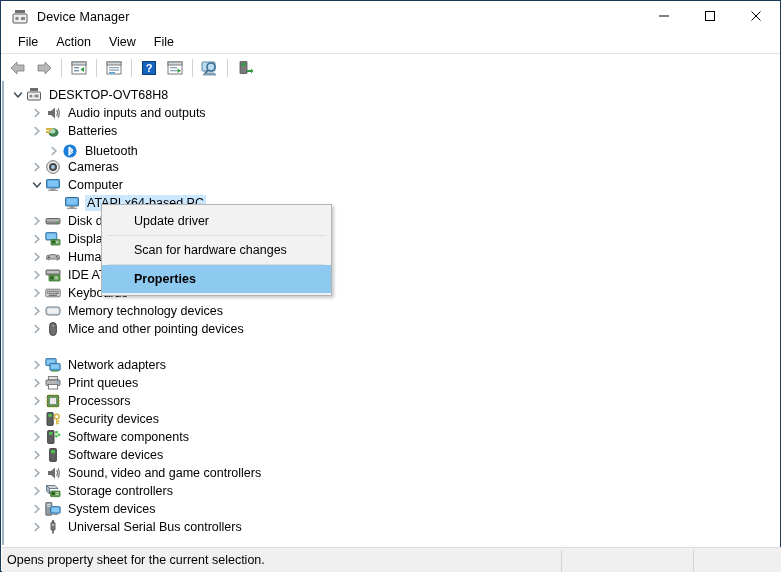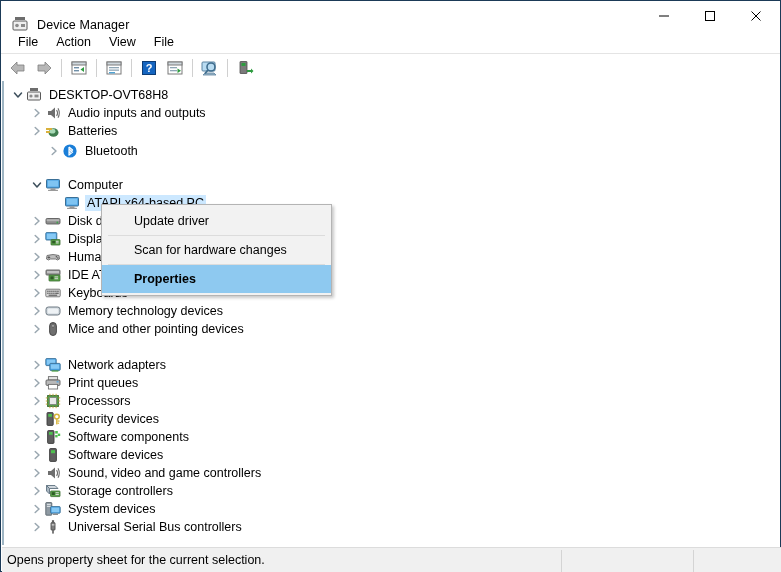--- a/index.html
+++ b/index.html
@@ -27,21 +27,21 @@
     background: #ffffff;
   }
 
   
   #titlebar {
     position: absolute;
     left: 0; top: 0;
     width: 779px; height: 31px;
     background: #ffffff;
     display: flex;
-    align-items: flex-end;
+    align-items: center;
   }
   #app-icon {
     width: 16px; height: 16px;
     margin-left: 11px;
     position: relative;
     flex: none;
   }
   #title-text {
     margin-left: 9px;
     font-size: 12.5px;
@@ -363,20 +363,33 @@
         <span class="twisty">
           <svg width="10" height="10" viewBox="0 0 10 10">
             <path d="M3.2 1.5 L7 5 L3.2 8.5" fill="none" stroke="#9aa7b0" stroke-width="1.5" stroke-linecap="round" stroke-linejoin="round"></path>
           </svg>
         </span>
         <span class="ticon"><svg width="16" height="16" viewBox="0 0 16 16">
             <circle cx="8" cy="8" r="6.6" fill="#1a7ed8"></circle>
             <path d="M7 4 L10.6 7 L7 10 L7 4 M7 6 L10.6 9 L7 12 L7 6" fill="none" stroke="#ffffff" stroke-width="1.2" stroke-linejoin="round"></path>
           </svg></span>
         <span class="tlabel">Bluetooth</span>
+      </div>
+      <div class="row" style="top: 77px; padding-left: 25px;">
+        <span class="twisty">
+          <svg width="10" height="10" viewBox="0 0 10 10">
+            <path d="M3.2 1.5 L7 5 L3.2 8.5" fill="none" stroke="#9aa7b0" stroke-width="1.5" stroke-linecap="round" stroke-linejoin="round"></path>
+          </svg>
+        </span>
+        <span class="ticon"><svg width="16" height="16" viewBox="0 0 16 16">
+            <circle cx="8" cy="8" r="6.3" fill="#f0f0f0" stroke="#6f6f6f" stroke-width="1"></circle>
+            <circle cx="8" cy="8" r="4" fill="#4a4a4a"></circle>
+            <circle cx="8" cy="8" r="2" fill="#9fc4dd"></circle>
+          </svg></span>
+        <span class="tlabel">Cameras</span>
       </div>
       <div class="row" style="top: 95px; padding-left: 25px;">
         <span class="twisty">
           <svg width="10" height="10" viewBox="0 0 10 10">
             <path d="M1.5 3 L5 7 L8.5 3" fill="none" stroke="#3d4f5c" stroke-width="1.5" stroke-linecap="round" stroke-linejoin="round"></path>
           </svg>
         </span>
         <span class="ticon"><svg width="16" height="16" viewBox="0 0 16 16">
             <rect x="1.5" y="2.5" width="13" height="8.5" rx="0.8" fill="#4ba3e3" stroke="#3a6f96" stroke-width="1"></rect>
             <rect x="2.8" y="3.6" width="10.4" height="6" fill="#7fc4f2"></rect>

